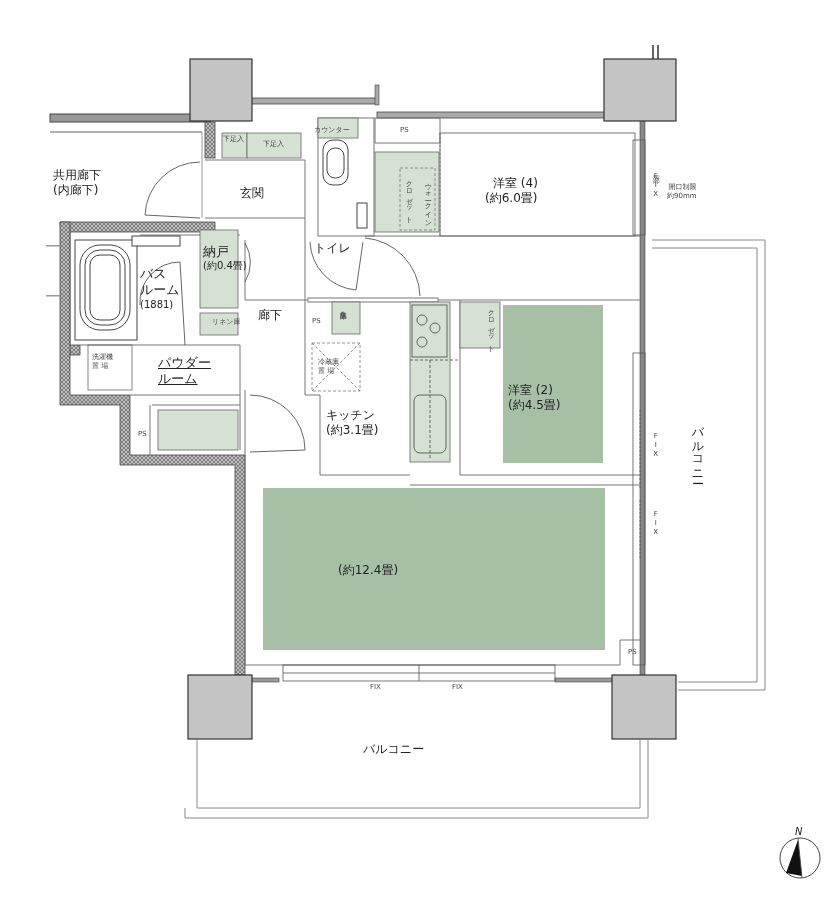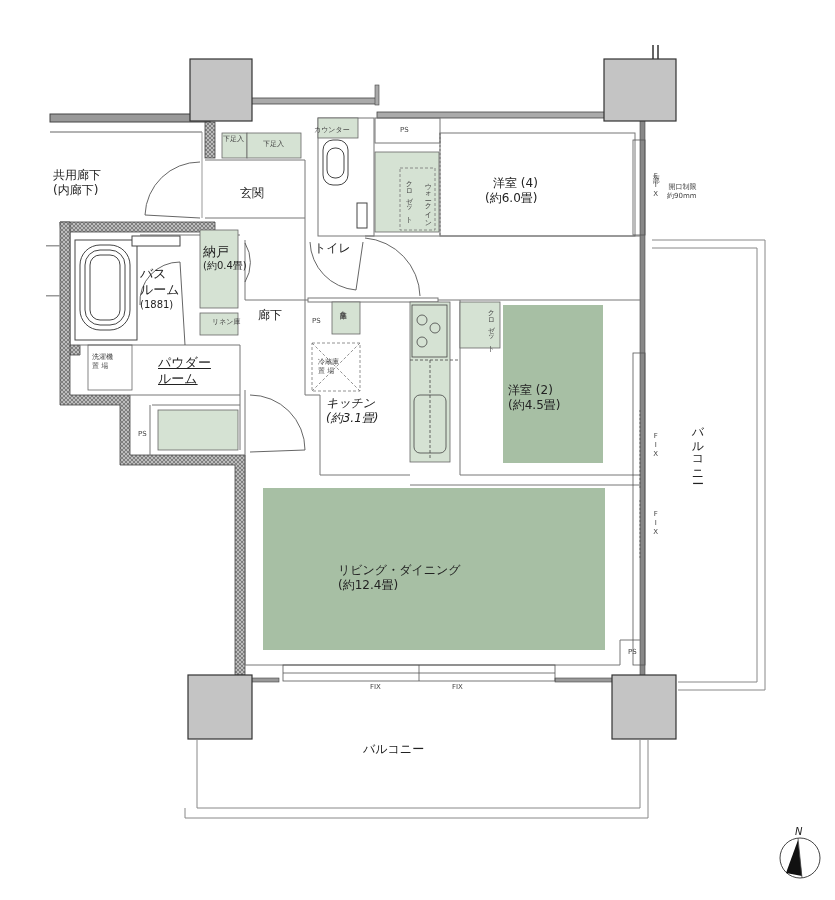--- a/index.html
+++ b/index.html
@@ -181,30 +181,29 @@
 <div class="lbl mid" style="left:140px;top:266px;">
   <div>バス</div>
   <div>ルーム</div>
   <div class="sm">(1881)</div>
 </div>
 <div class="lbl big" style="left:258px;top:300px;margin-top:8px;">廊下</div>
 <div class="lbl mid" style="left:158px;top:355px;text-decoration:underline;">
   <div>パウダー</div>
   <div>ルーム</div>
 </div>
-<div class="lbl big" style="left:326px;top:396px;font-style:italic;">
+<div class="lbl big" style="left:326px;top:408px;">
   <div>キッチン</div>
   <div>(約3.1畳)</div>
 </div>
 <div class="lbl big" style="left:508px;top:383px;">
   <div>洋室 (2)</div>
   <div>(約4.5畳)</div>
 </div>
 <div class="lbl big" style="left:338px;top:563px;">
-  <div>リビング・ダイニング</div>
   <div>(約12.4畳)</div>
 </div>
 <div class="lbl big vert" style="left:690px;top:418px;">バルコニー</div>
 <div class="lbl big" style="left:363px;top:742px;">バルコニー</div>
 
 <div class="lbl xs" style="left:223px;top:135px;">下足入</div>
 <div class="lbl xs" style="left:263px;top:140px;">下足入</div>
 <div class="lbl xs" style="left:314px;top:126px;">カウンター</div>
 <div class="lbl xs" style="left:400px;top:126px;">PS</div>
 <div class="lbl xs vert" style="left:423px;top:178px;">ウォークイン</div>

